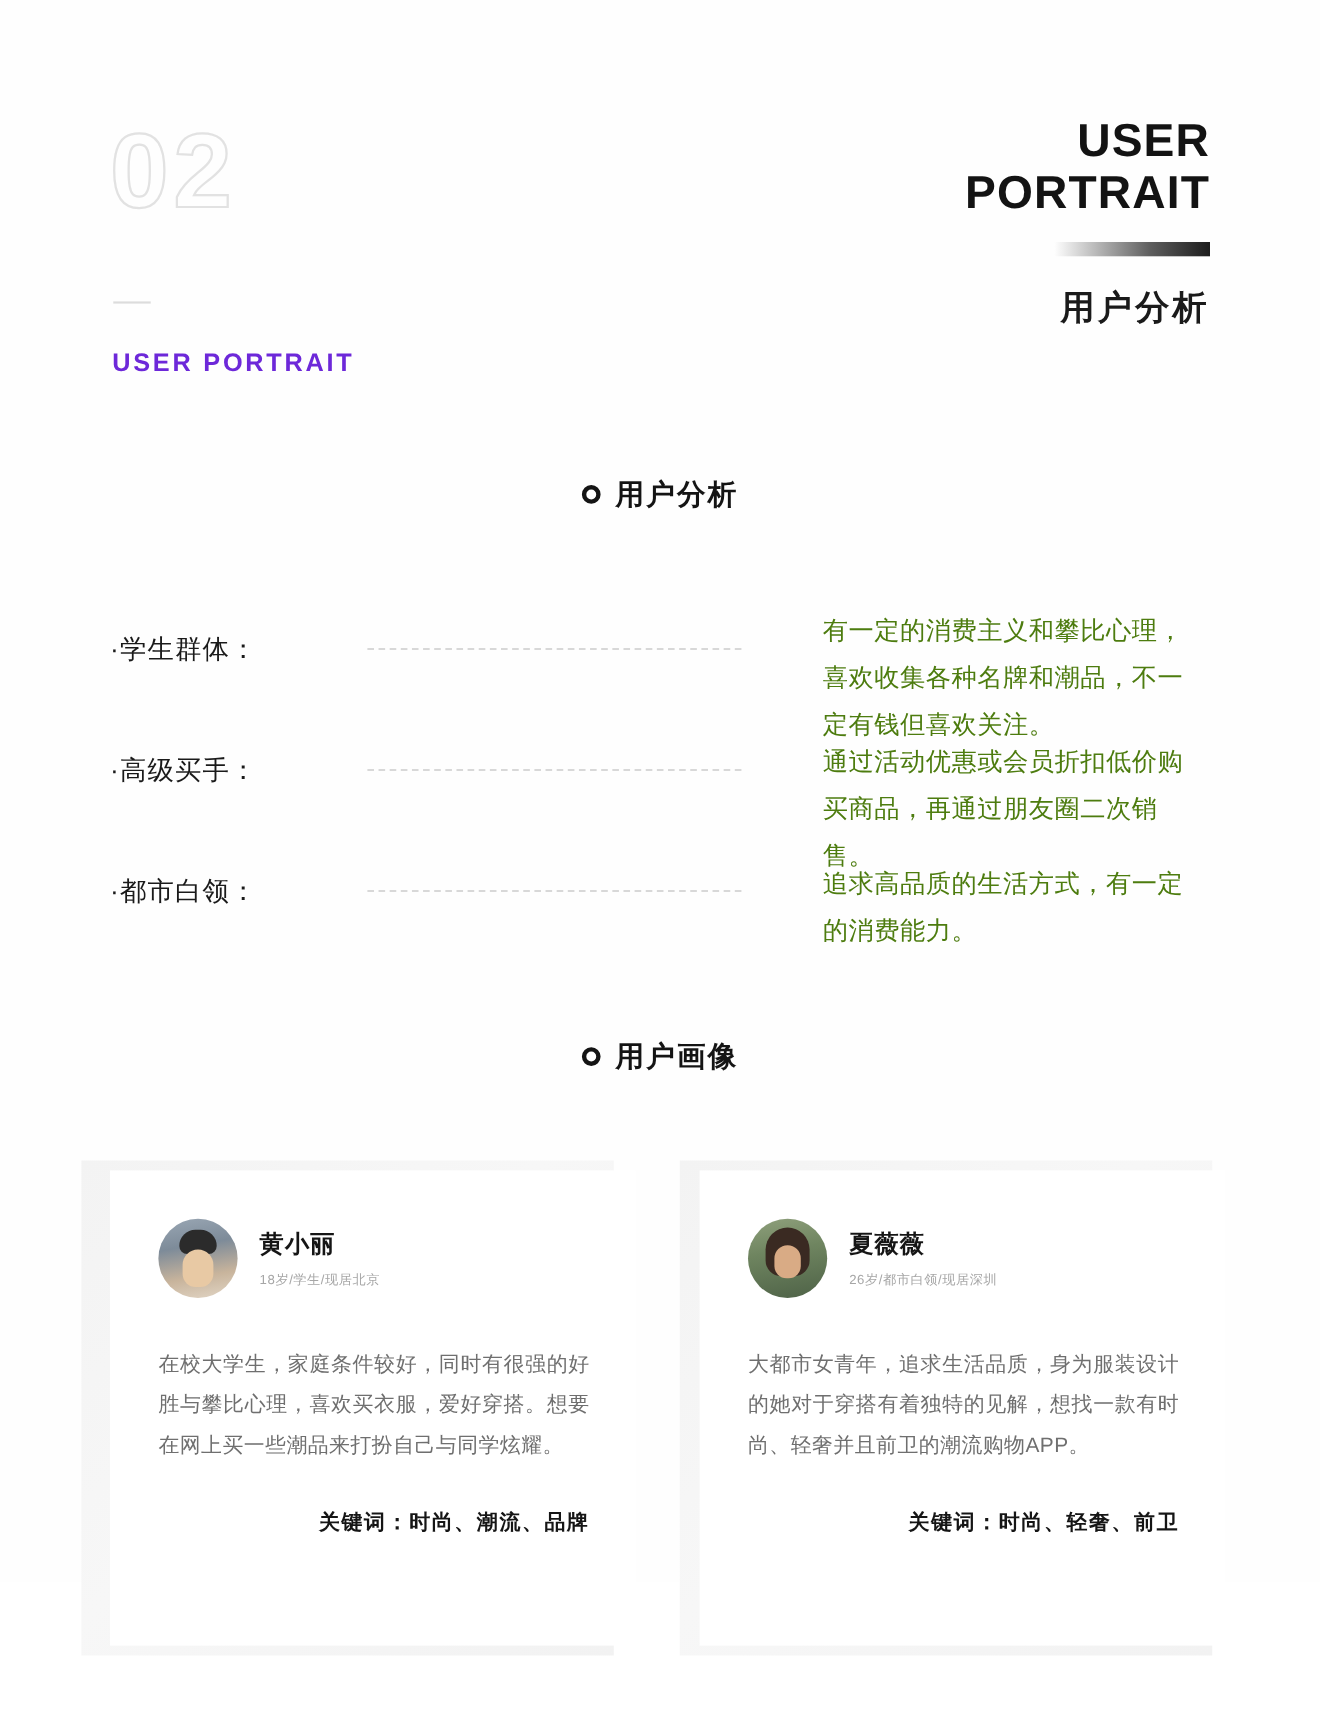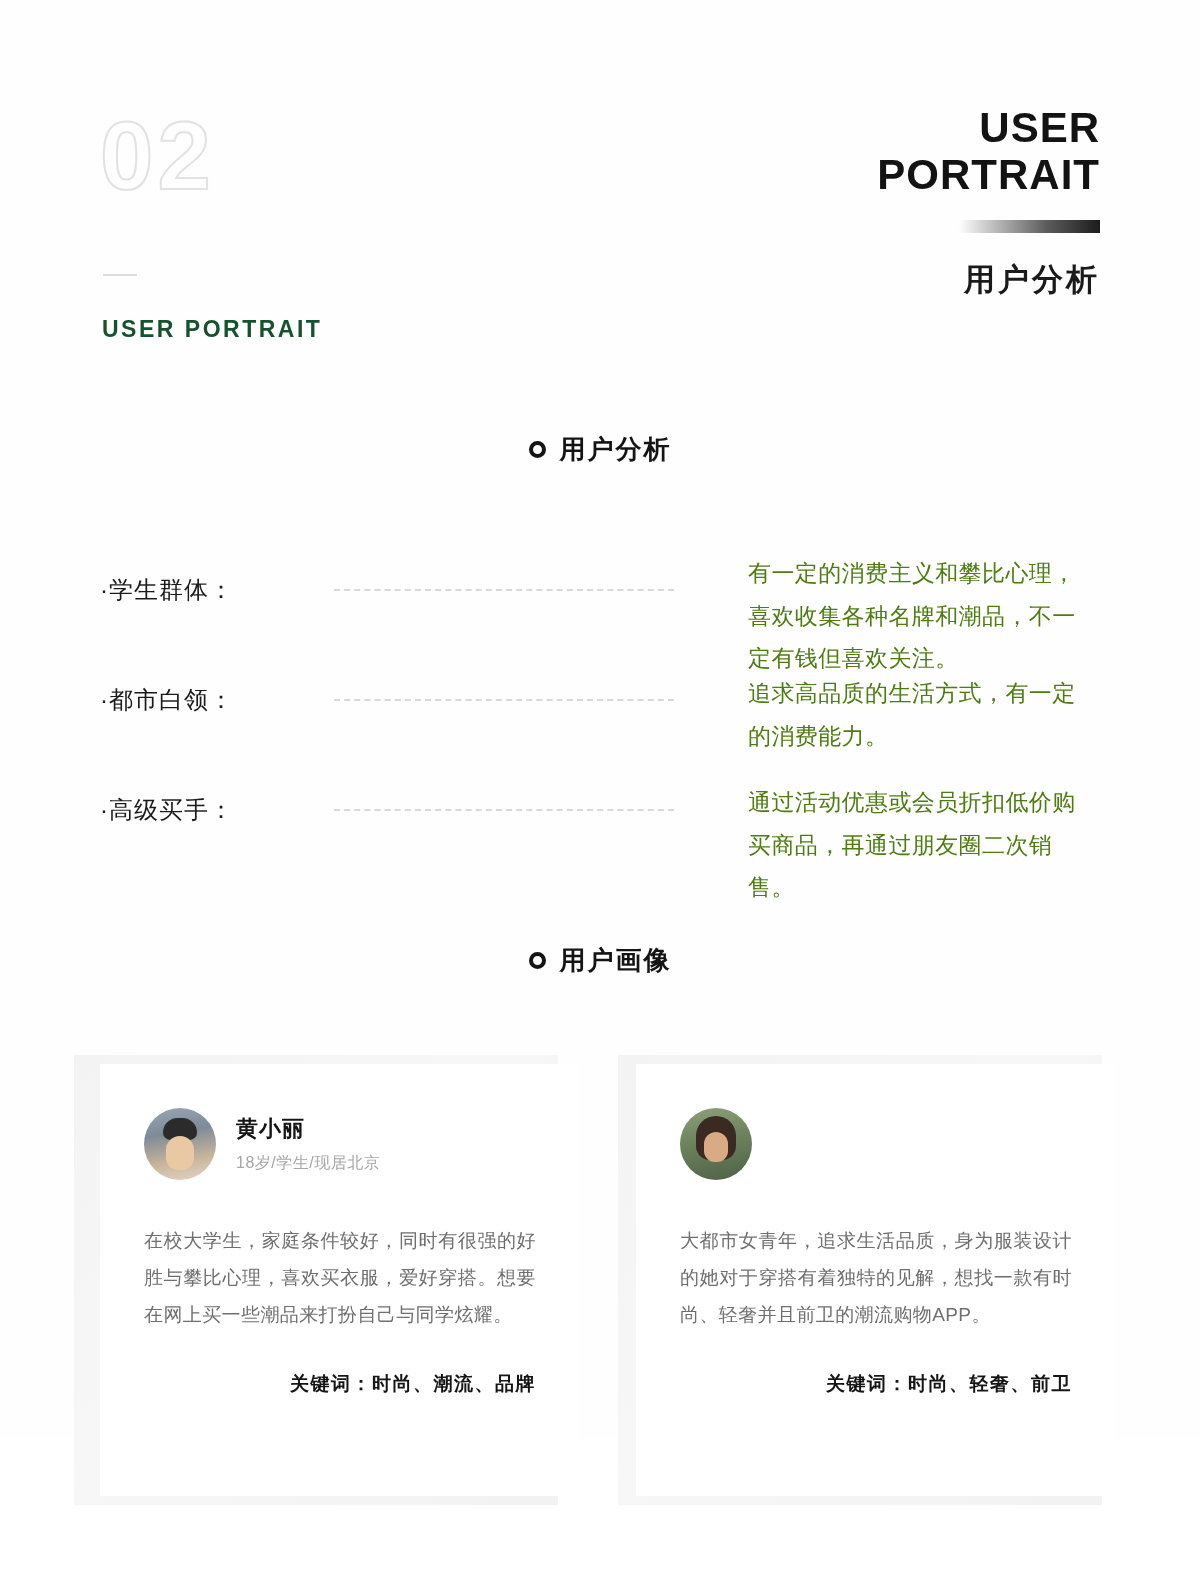--- a/index.html
+++ b/index.html
@@ -46,21 +46,21 @@
     height: 2px;
     background: #dcdcdc;
   }
   .section-sub-en {
     position: absolute;
     left: 102px;
     top: 316px;
     font-size: 23px;
     font-weight: bold;
     letter-spacing: 2.5px;
-    color: #14532d;
+    color: #6d28d9;
   }
   .header-right {
     position: absolute;
     right: 100px;
     top: 104px;
     width: 520px;
     text-align: right;
   }
   .title-en-1, .title-en-2 {
     font-size: 42px;
@@ -235,21 +235,21 @@
     border-radius: 12px 12px 11px 11px;
   }
   .person-name {
     font-size: 22px;
     font-weight: bold;
     letter-spacing: 1px;
     color: #151515;
     margin-bottom: 9px;
   }
   .person-meta {
-    font-size: 16px;
+    font-size: 12px;
     color: #a6a6a6;
     letter-spacing: 0.5px;
   }
   .card-body {
     margin-top: 42px;
     font-size: 19px;
     line-height: 1.95;
     color: #6f6f6f;
     letter-spacing: 0.4px;
     text-align: justify;
@@ -285,29 +285,29 @@
     <span class="ring"></span>
     <span class="txt">用户分析</span>
   </div>
 
   <div class="groups">
     <div class="group-row" id="row-0">
       <div class="group-label">·学生群体：</div>
       <div class="dash-line"></div>
       <div class="group-desc">有一定的消费主义和攀比心理，喜欢收集各种名牌和潮品，不一定有钱但喜欢关注。</div>
     </div>
+    <div class="group-row" id="row-2">
+      <div class="group-label">·高级买手：</div>
+      <div class="dash-line"></div>
+      <div class="group-desc">通过活动优惠或会员折扣低价购买商品，再通过朋友圈二次销售。</div>
+    </div>
     <div class="group-row" id="row-1">
       <div class="group-label">·都市白领：</div>
       <div class="dash-line"></div>
       <div class="group-desc">追求高品质的生活方式，有一定的消费能力。</div>
-    </div>
-    <div class="group-row" id="row-2">
-      <div class="group-label">·高级买手：</div>
-      <div class="dash-line"></div>
-      <div class="group-desc">通过活动优惠或会员折扣低价购买商品，再通过朋友圈二次销售。</div>
     </div>
   </div>
 
   <div class="sec-heading" id="heading-persona">
     <span class="ring"></span>
     <span class="txt">用户画像</span>
   </div>
 
   <div class="cards">
 
@@ -322,20 +322,24 @@
         </div>
         <div class="card-body">在校大学生，家庭条件较好，同时有很强的好胜与攀比心理，喜欢买衣服，爱好穿搭。想要在网上买一些潮品来打扮自己与同学炫耀。</div>
         <div class="card-keywords">关键词：时尚、潮流、品牌</div>
       </div>
     </div>
 
     <div class="card-shadow-wrap" id="card-wrap-1">
       <div class="card">
         <div class="card-head">
           <div class="avatar avatar-b"></div>
+          <div>
+            <div class="person-name">夏薇薇</div>
+            <div class="person-meta">26岁/都市白领/现居深圳</div>
+          </div>
         </div>
         <div class="card-body">大都市女青年，追求生活品质，身为服装设计的她对于穿搭有着独特的见解，想找一款有时尚、轻奢并且前卫的潮流购物APP。</div>
         <div class="card-keywords">关键词：时尚、轻奢、前卫</div>
       </div>
     </div>
 
   </div>
 </div>
 
 </body></html>

